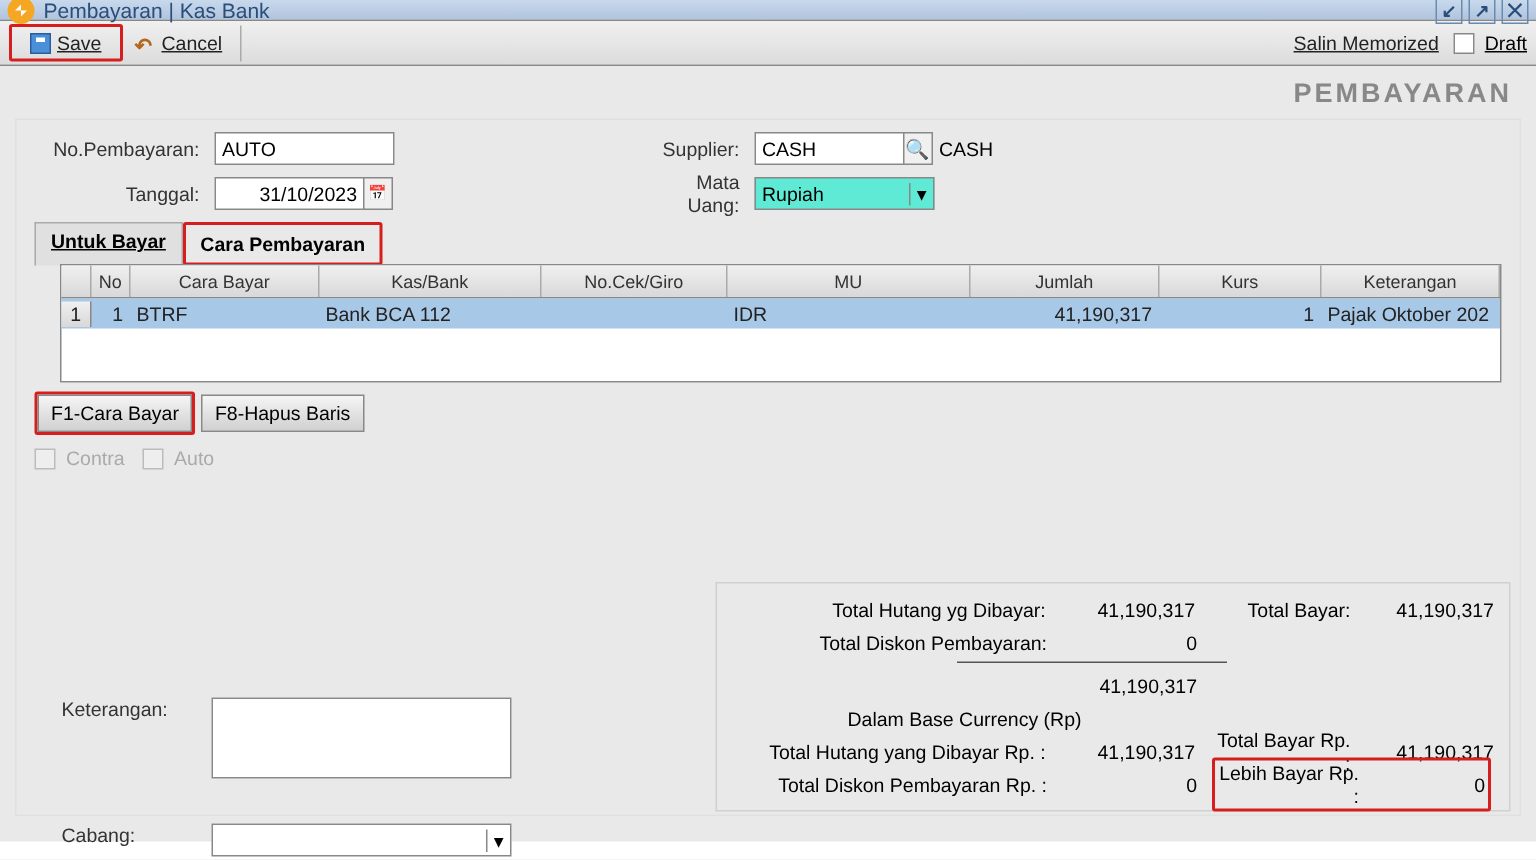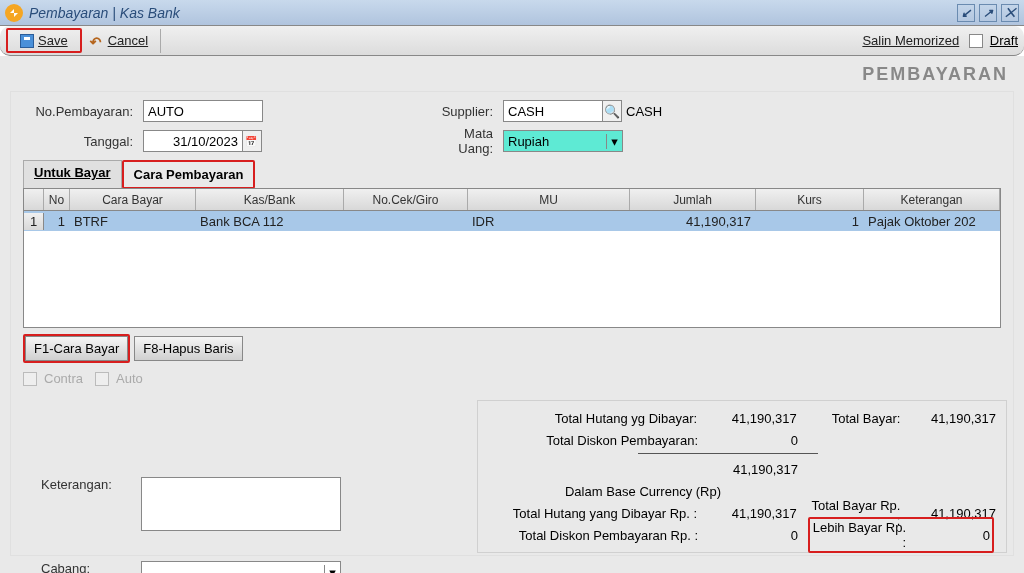--- a/index.html
+++ b/index.html
@@ -1,24 +1,24 @@
 <!DOCTYPE html>
 <html><head>
 <meta charset="utf-8">
 <style>
   * { box-sizing: border-box; margin: 0; padding: 0; font-family: Arial, sans-serif; }
   body { background: #fff; width: 1024px; height: 573px; overflow: hidden; font-size: 13px; }
   
-  .title-bar { background: linear-gradient(to bottom, #c8d9ec, #b0c4de); height: 26px; display: flex; align-items: center; padding: 0 5px; border-bottom: 1px solid #888; font-style: italic; }
+  .title-bar { background: linear-gradient(to bottom, #c8d9ec, #b0c4de); height: 14px; display: flex; align-items: center; padding: 0 5px; border-bottom: 1px solid #888; }
   .title-icon { width: 18px; height: 18px; background: #f5a623; border-radius: 50%; display: flex; align-items: center; justify-content: center; margin-right: 6px; }
   .title-text { color: #2a4d7a; font-size: 14px; font-weight: normal; flex: 1; }
   .win-btns { display: flex; gap: 4px; }
   .win-btns span { width: 18px; height: 18px; display: flex; align-items: center; justify-content: center; color: #2a4d7a; font-weight: bold; border: 1px solid #6a8bb0; cursor: pointer; font-size: 12px; }
   
-  .toolbar { background: linear-gradient(to bottom, #f0f0f0, #dcdcdc); height: 30px; display: flex; align-items: center; padding: 12px 6px; border-bottom: 1px solid #888; border-radius: 10px; }
+  .toolbar { background: linear-gradient(to bottom, #f0f0f0, #dcdcdc); height: 30px; display: flex; align-items: center; padding: 12px 6px; border-bottom: 1px solid #888; }
   .tb-btn { display: flex; align-items: center; gap: 4px; padding: 2px 8px; cursor: pointer; color: #222; font-size: 13px; }
   .tb-btn u { text-decoration: underline; }
   .tb-sep { width: 1px; height: 24px; background: #aaa; margin: 0 4px; }
   .save-highlight { border: 2px solid #d71e1e; border-radius: 2px; padding: 1px 4px; }
   .save-icon { width: 14px; height: 14px; background: #4a90d9; display: inline-block; border: 1px solid #2a5d9a; position: relative; }
   .save-icon::after { content:''; position:absolute; top:2px; left:3px; width:6px; height:3px; background:#fff; }
   .cancel-icon { width: 14px; height: 14px; display: inline-block; position: relative; }
   .cancel-icon::before { content: '↶'; color: #b5651d; font-size: 14px; font-weight: bold; }
   .tb-right { margin-left: auto; display: flex; align-items: center; gap: 10px; }
   .tb-link { color: #222; cursor: pointer; text-decoration: underline; }
@@ -34,21 +34,21 @@
   .input { background: #fff; border: 1px solid #888; height: 22px; padding: 0 4px; font-size: 13px; }
   .supplier-wrap { position: absolute; left: 410px; display: flex; align-items: center; }
   .supplier-wrap .lbl { width: 70px; }
   .mag-icon { width: 20px; height: 22px; border: 1px solid #888; background: #f0f0f0; display: flex; align-items: center; justify-content: center; cursor: pointer; margin-left: -1px; }
   
   .tabs { display: flex; margin-top: 4px; margin-bottom: -1px; font-weight: bold; }
   .tab { background: #e0e0e0; border: 1px solid #aaa; border-bottom: none; padding: 4px 10px; cursor: pointer; font-size: 13px; margin-right:0px; }
   .tab.active { background: #e9e9e9; border-bottom: 1px solid #e9e9e9; position: relative; z-index: 2; }
   .tab-hl { border: 2px solid #d71e1e; border-radius: 2px; padding: 2px; display: inline-flex; }
   
-  .grid { border: 1px solid #888; background: #fff; height: 140px; position: relative; }
+  .grid { border: 1px solid #888; background: #fff; height: 79px; position: relative; margin-left: 17px; }
   .grid-head { display: flex; background: linear-gradient(to bottom, #f0f0f0, #d8d8d8); border-bottom: 1px solid #888; height: 22px; }
   .gh { border-right: 1px solid #aaa; padding: 2px 4px; font-size: 12px; color: #333; text-align: center; display: flex; align-items: center; justify-content: center; }
   .grid-row { display: flex; height: 20px; align-items: center; background: #a8c8e8; }
   .gc { border-right: 1px solid transparent; padding: 1px 4px; font-size: 13px; color: #222; overflow: hidden; white-space: nowrap; }
   .row-num { background: linear-gradient(to bottom, #f0f0f0, #d8d8d8); border-right: 1px solid #888; text-align: center; }
   
   .col-rownum { width: 20px; flex: 0 0 20px; }
   .col-no { width: 26px; flex: 0 0 26px; }
   .col-cara { width: 126px; flex: 0 0 126px; }
   .col-bank { width: 148px; flex: 0 0 148px; }

